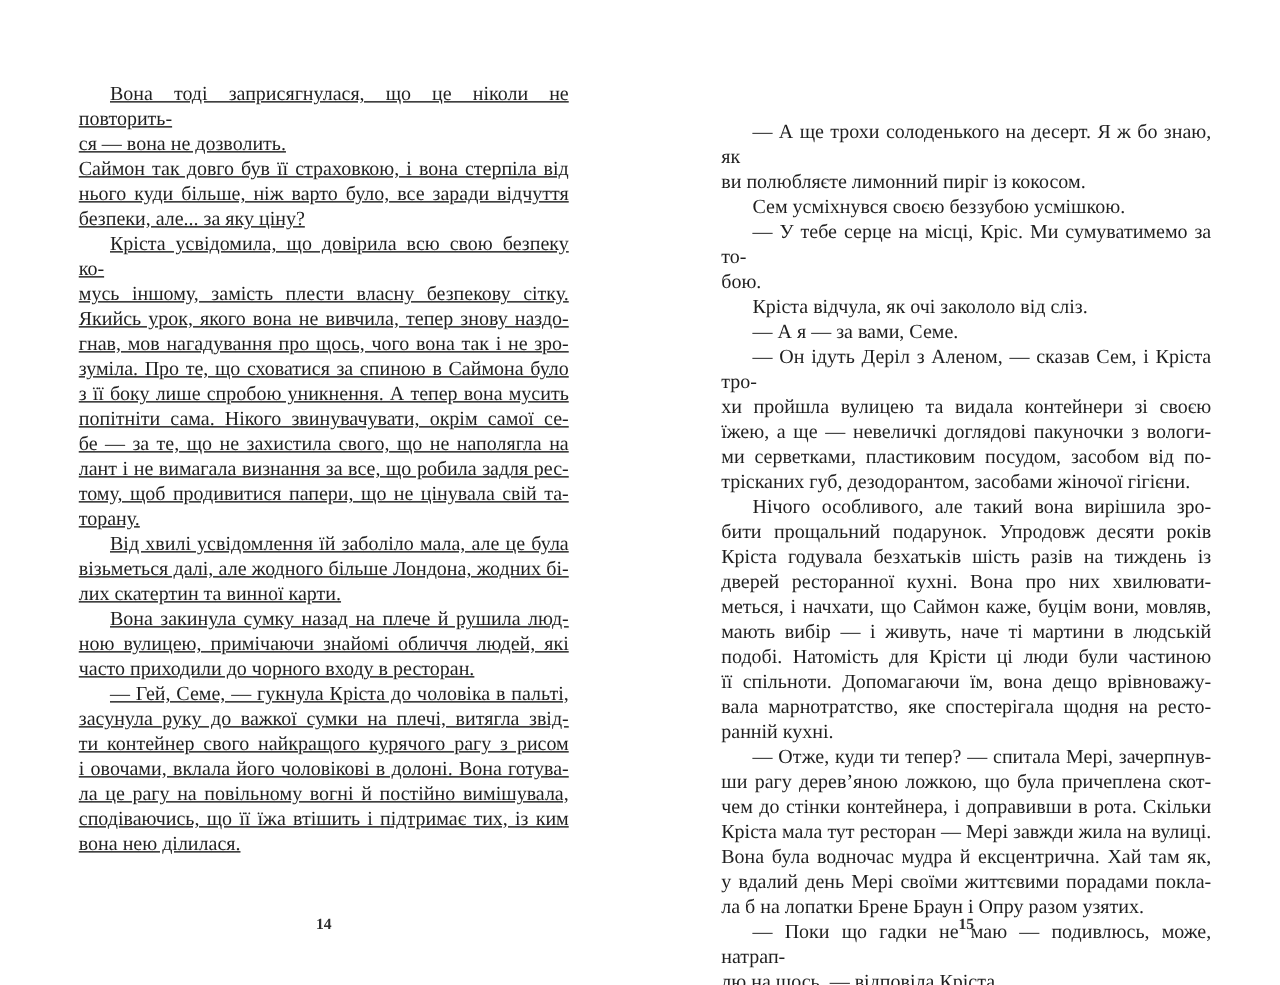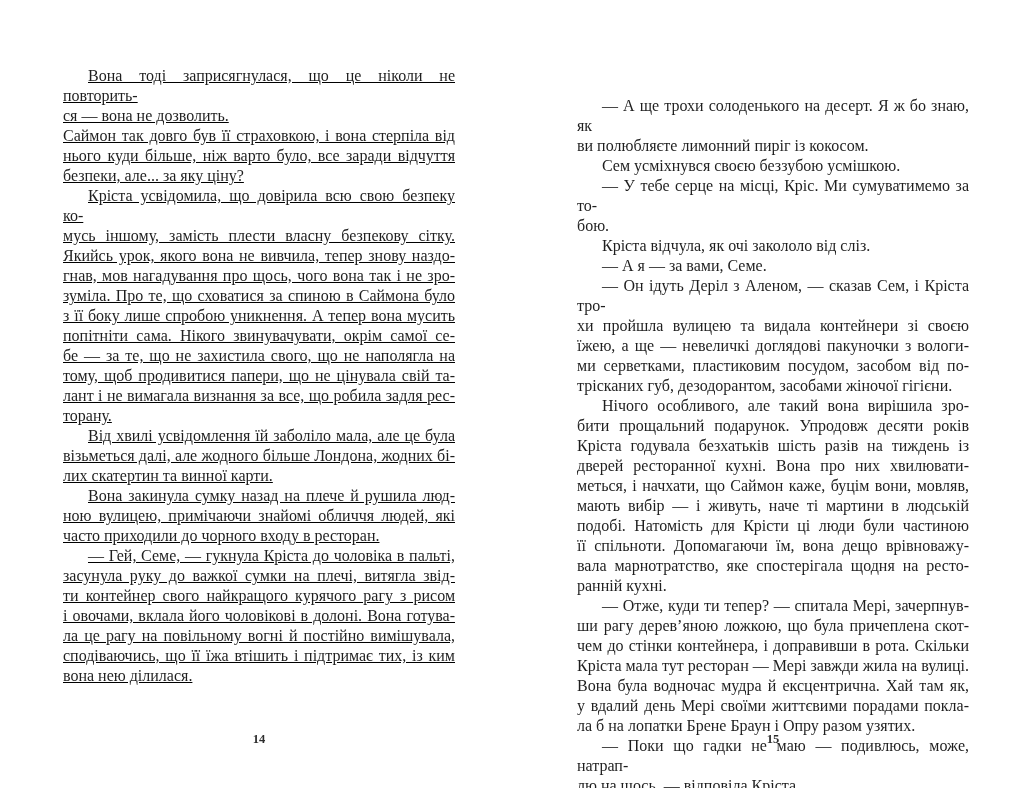--- a/index.html
+++ b/index.html
@@ -54,22 +54,22 @@
       <div class="line">нього куди більше, ніж варто було, все заради відчуття</div>
       <div class="line last">безпеки, але... за яку ціну?</div>
       <div class="line first">Кріста усвідомила, що довірила всю свою безпеку ко-</div>
       <div class="line">мусь іншому, замість плести власну безпекову сітку.</div>
       <div class="line">Якийсь урок, якого вона не вивчила, тепер знову наздо-</div>
       <div class="line">гнав, мов нагадування про щось, чого вона так і не зро-</div>
       <div class="line">зуміла. Про те, що сховатися за спиною в Саймона було</div>
       <div class="line">з її боку лише спробою уникнення. А тепер вона мусить</div>
       <div class="line">попітніти сама. Нікого звинувачувати, окрім самої се-</div>
       <div class="line">бе — за те, що не захистила свого, що не наполягла на</div>
+      <div class="line">лант і не вимагала визнання за все, що робила задля рес-</div>
       <div class="line">тому, щоб продивитися папери, що не цінувала свій та-</div>
-      <div class="line">лант і не вимагала визнання за все, що робила задля рес-</div>
       <div class="line last">торану.</div>
       <div class="line first">Від хвилі усвідомлення їй заболіло мала, але це була</div>
       <div class="line">візьметься далі, але жодного більше Лондона, жодних бі-</div>
       <div class="line last">лих скатертин та винної карти.</div>
       <div class="line first">Вона закинула сумку назад на плече й рушила люд-</div>
       <div class="line">ною вулицею, примічаючи знайомі обличчя людей, які</div>
       <div class="line last">часто приходили до чорного входу в ресторан.</div>
       <div class="line first">— Гей, Семе, — гукнула Кріста до чоловіка в пальті,</div>
       <div class="line">засунула руку до важкої сумки на плечі, витягла звід-</div>
       <div class="line">ти контейнер свого найкращого курячого рагу з рисом</div>

